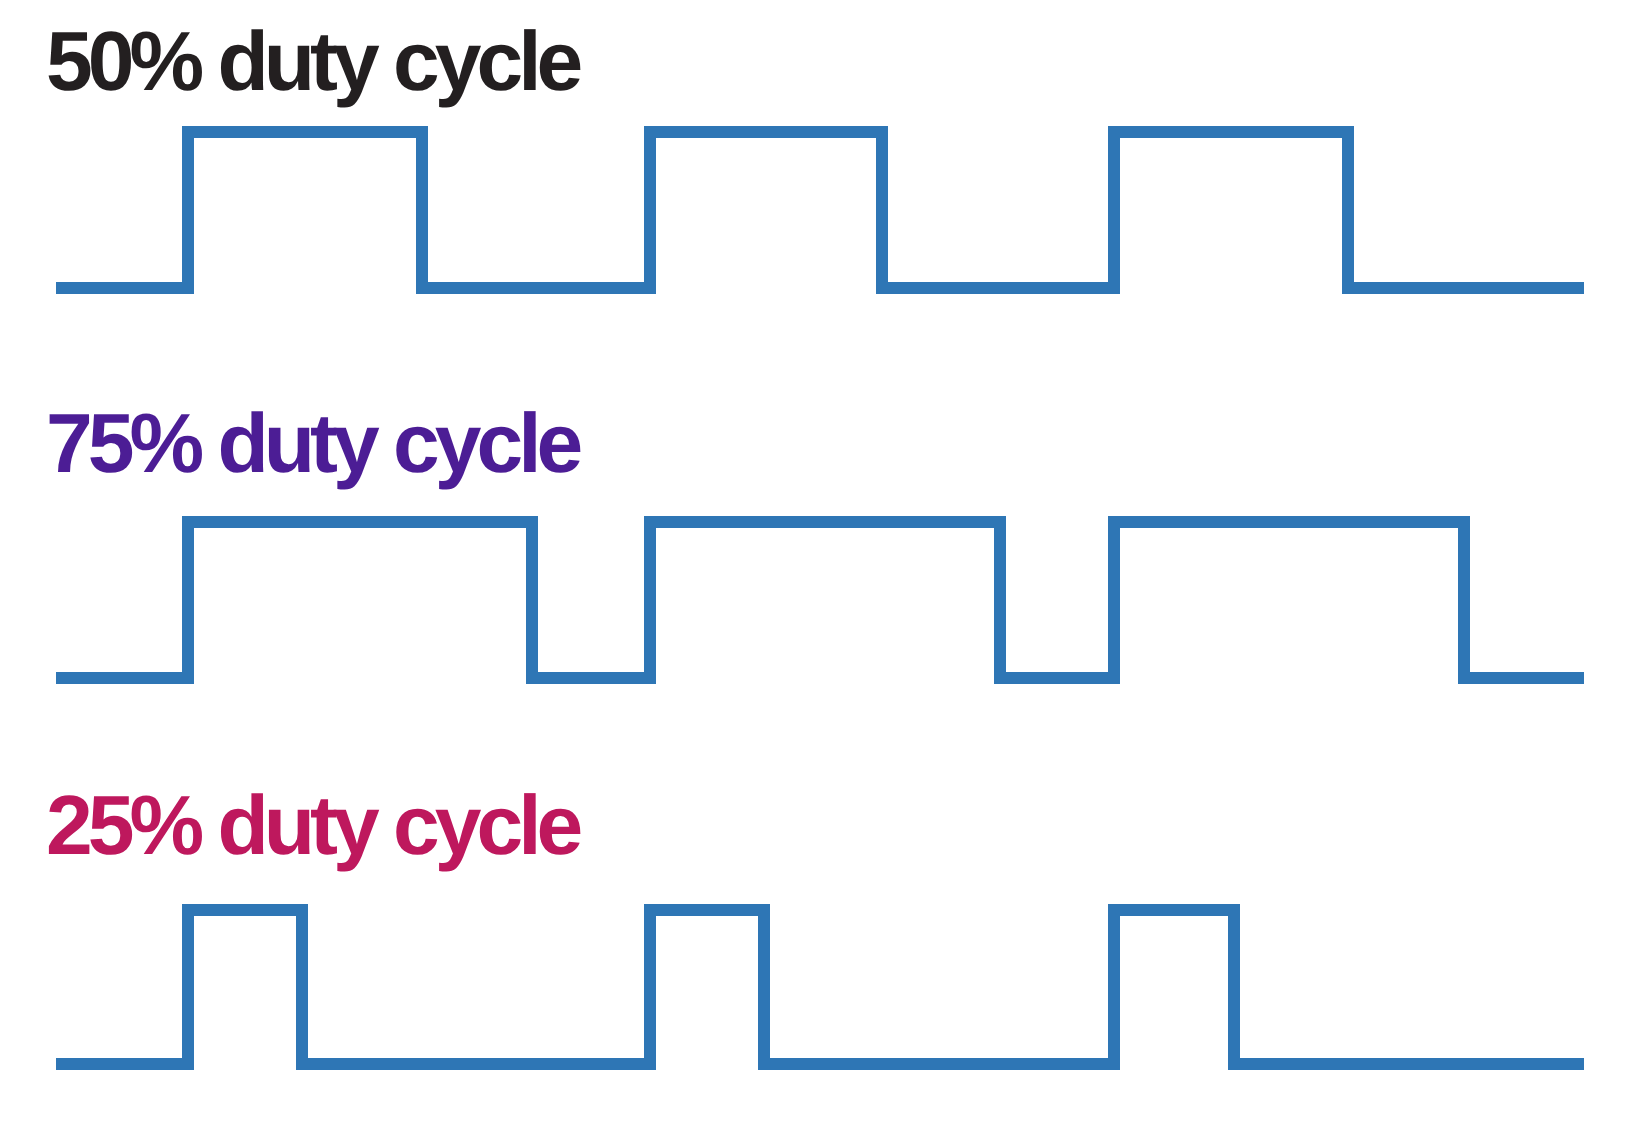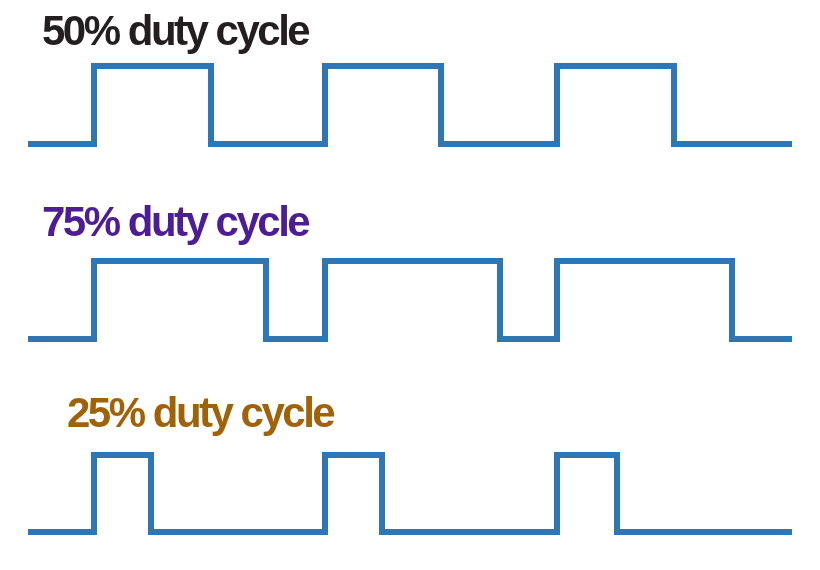--- a/index.html
+++ b/index.html
@@ -10,21 +10,21 @@
   .figure {
     position: relative;
     width: 820px;
     height: 570px;
     background: #ffffff;
     font-family: "Liberation Sans", sans-serif;
     overflow: hidden;
   }
   .wave-label {
     position: absolute;
-    left: 42px;
+    left: 23px;
     font-size: 42px;
     font-weight: 700;
     letter-spacing: -2.5px;
     color: #231F20;
     white-space: nowrap;
     line-height: 1.1;
   }
   .wave-svg {
     position: absolute;
     left: 0;
@@ -33,20 +33,20 @@
     height: 570px;
     display: block;
   }
 </style>
 </head>
 <body>
 
 <div class="figure">
   <div class="wave-label" id="label-0" style="top: 8px; color: rgb(35, 31, 32);">50% duty cycle</div>
   <div class="wave-label" id="label-1" style="top: 199px; color: #4c1d95;">75% duty cycle</div>
-  <div class="wave-label" id="label-2" style="top: 390px; color: #a16207; margin-left: 25px;">25% duty cycle</div>
+  <div class="wave-label" id="label-2" style="top: 390px; color: #be185d;">25% duty cycle</div>
 
   <svg class="wave-svg" viewBox="0 0 820 570" xmlns="http://www.w3.org/2000/svg">
     <polyline points="28,144 94,144 94,66 211,66 211,144 325,144 325,66 441,66 441,144 557,144 557,66 674,66 674,144 792,144" fill="none" stroke="#2E76B5" stroke-width="6" stroke-linejoin="miter"></polyline>
     <polyline points="28,339 94,339 94,261 266,261 266,339 325,339 325,261 500,261 500,339 557,339 557,261 732,261 732,339 792,339" fill="none" stroke="#2E76B5" stroke-width="6" stroke-linejoin="miter"></polyline>
     <polyline points="28,532 94,532 94,455 151,455 151,532 325,532 325,455 382,455 382,532 557,532 557,455 617,455 617,532 792,532" fill="none" stroke="#2E76B5" stroke-width="6" stroke-linejoin="miter"></polyline>
   </svg>
 </div>
 
 </body></html>

